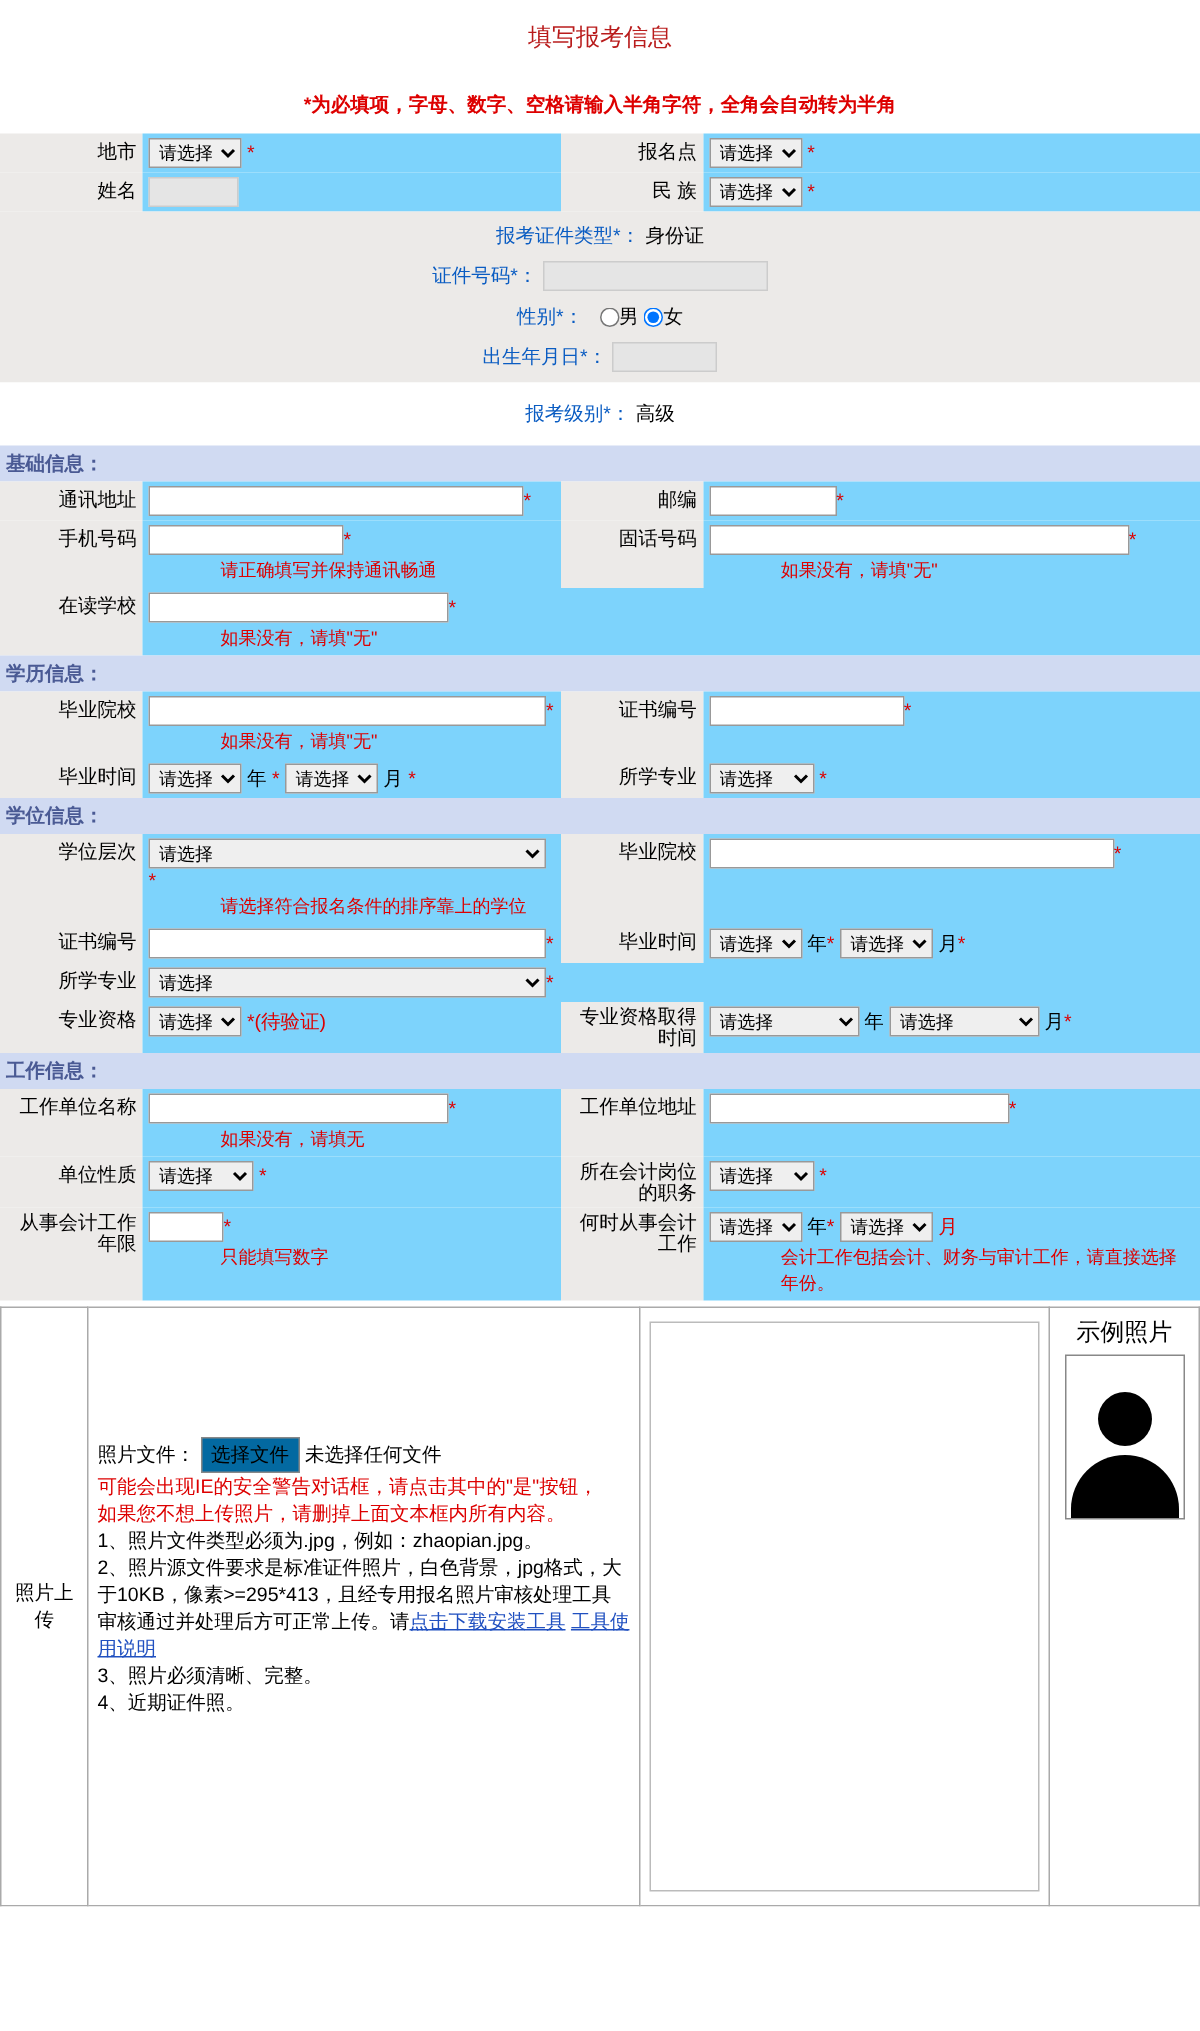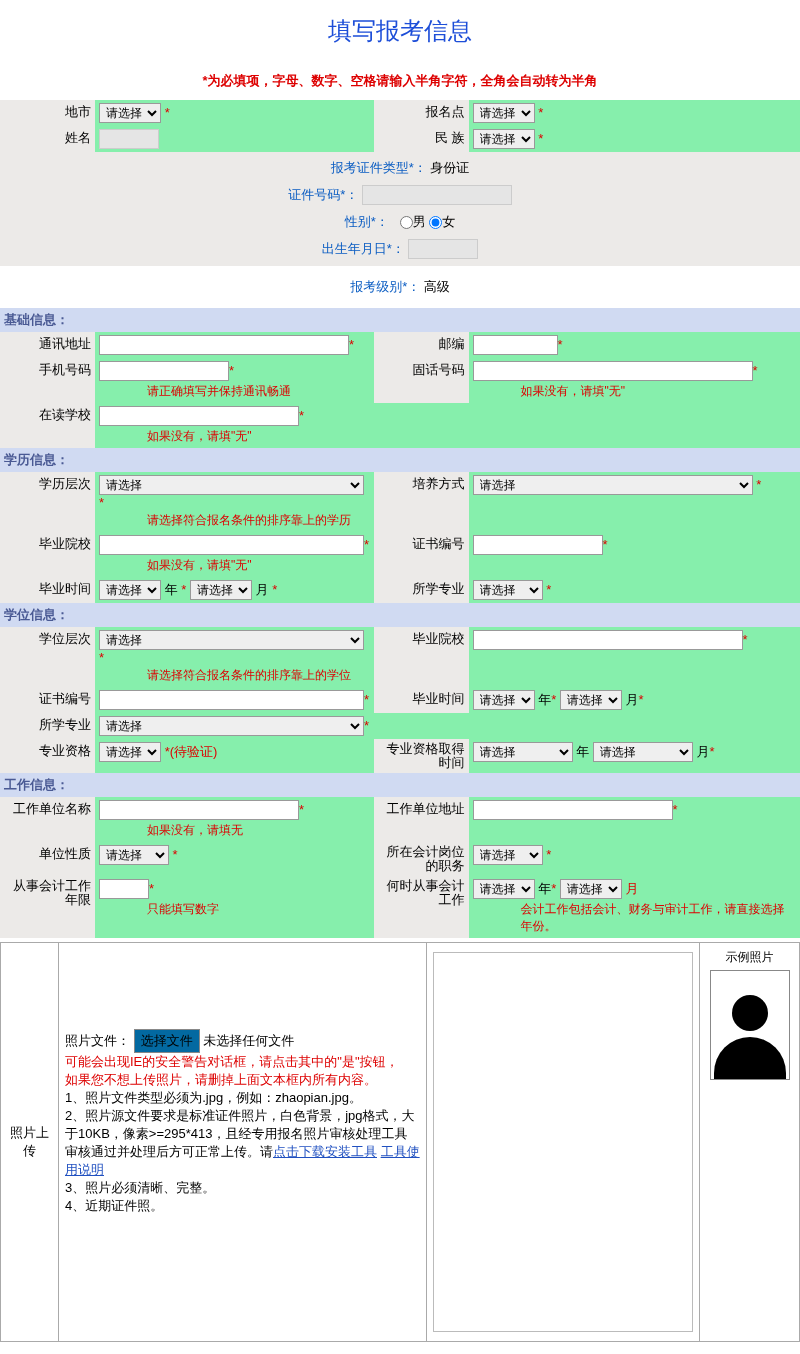--- a/index.html
+++ b/index.html
@@ -1,37 +1,37 @@
 <!DOCTYPE html>
 <html><head>
 <meta charset="utf-8">
 <style>
 * { box-sizing: border-box; margin: 0; padding: 0; }
 body { font-family: SimSun, Arial, sans-serif; font-size: 13px; background: #fff; width: 800px; }
-.page-title { text-align: center; font-size: 24px; color: #1d4ed8; padding: 15px 0; font-weight: normal; }
+.page-title { text-align: center; font-size: 16px; color: #b91c1c; padding: 15px 0; font-weight: normal; }
 .required-note { text-align: center; color: #d00; font-weight: bold; font-size: 13px; padding: 10px 0; }
 .form-table { width: 100%; border-collapse: collapse; }
 .form-table td { padding: 3px 4px; vertical-align: top; }
 .label-cell { background: #eceae8; text-align: right; width: 95px; padding-right: 6px; vertical-align: middle; height: 26px; }
-.input-cell { background: #86efac; vertical-align: middle; }
+.input-cell { background: #7dd3fc; vertical-align: middle; }
 .section-header { background: #d0daf2; color: #4a5a94; font-weight: bold; text-align: left; padding: 5px 8px; }
 .center-block { background: #eceae8; text-align: center; padding: 4px; }
 .center-block .line { padding: 4px 0; display: flex; align-items: center; justify-content: center; }
 .center-block .lbl { color: #0a5cc2; }
 .disabled-box { display: inline-block; background: #e5e5e5; border: 1px solid #ccc; width: 150px; height: 20px; vertical-align: middle; }
 select, input[type=text] { font-size: 12px; border: 1px solid #999; padding: 1px 2px; height: 20px; }
 select { background: #efefef; }
 .star { color: #d00; }
 .hint { color: #d00; font-size: 12px; display: block; margin-top: 2px; margin-left: 48px; }
 .upload-table { width: 100%; border-collapse: collapse; margin-top: 4px; }
 .upload-table td { border: 1px solid #aaa; padding: 6px; vertical-align: middle; }
 .upload-left-label { width: 58px; text-align: center; }
 .preview-cell { width: 270px; text-align: center; }
 .sample-cell { width: 100px; text-align: center; }
-.sample-cell .title { font-size: 12px; margin-bottom: 4px; }
+.sample-cell .title { font-size: 16px; margin-bottom: 4px; }
 .preview-box { border: 1px solid #bbb; width: 260px; height: 380px; margin: 0 auto; }
 .sample-box { border: 1px solid #888; width: 80px; height: 110px; margin: 0 auto; display: flex; flex-direction: column; align-items: center; justify-content: flex-end; background: #fff; overflow: hidden; }
 .head { width: 36px; height: 36px; background: #000; border-radius: 50%; }
 .shoulders { width: 72px; height: 42px; background: #000; border-radius: 40px 40px 0 0; margin-top: 6px; }
 .linkish { color: #2050c0; text-decoration: underline; cursor: pointer; }
 .file-btn { display: inline-block; border: 1px solid #888; padding: 2px 6px; background: #0369a1; cursor: pointer; }
 .small-sel { width: 62px; }
 input[type=radio] { vertical-align: middle; }
 </style>
 </head>
@@ -99,26 +99,20 @@
   <td class="input-cell"><input type="text" style="width: 280px;"><span class="star">*</span><span class="hint">如果没有，请填"无"</span></td>
 </tr>
 <tr>
   <td class="label-cell">在读学校</td>
   <td class="input-cell" colspan="3"><input type="text" style="width: 200px;"><span class="star">*</span><span class="hint">如果没有，请填"无"</span></td>
 </tr>
 
 <tr>
         <td colspan="4" class="section-header">学历信息：</td>
       </tr>
-<tr>
-  <td class="label-cell">学历层次</td>
-  <td class="input-cell"><select style="width:265px"><option>请选择</option></select><span class="star"> *</span><span class="hint">请选择符合报名条件的排序靠上的学历</span></td>
-  <td class="label-cell">培养方式</td>
-  <td class="input-cell"><select style="width:280px"><option>请选择</option></select><span class="star"> *</span></td>
-</tr>
 <tr>
   <td class="label-cell">毕业院校</td>
   <td class="input-cell"><input type="text" style="width: 265px;"><span class="star">*</span><span class="hint">如果没有，请填"无"</span></td>
   <td class="label-cell">证书编号</td>
   <td class="input-cell"><input type="text" style="width: 130px;"><span class="star">*</span></td>
 </tr>
 <tr>
   <td class="label-cell">毕业时间</td>
   <td class="input-cell">
     <select class="small-sel"><option>请选择</option></select> <span>年</span> <span class="star">*</span>

